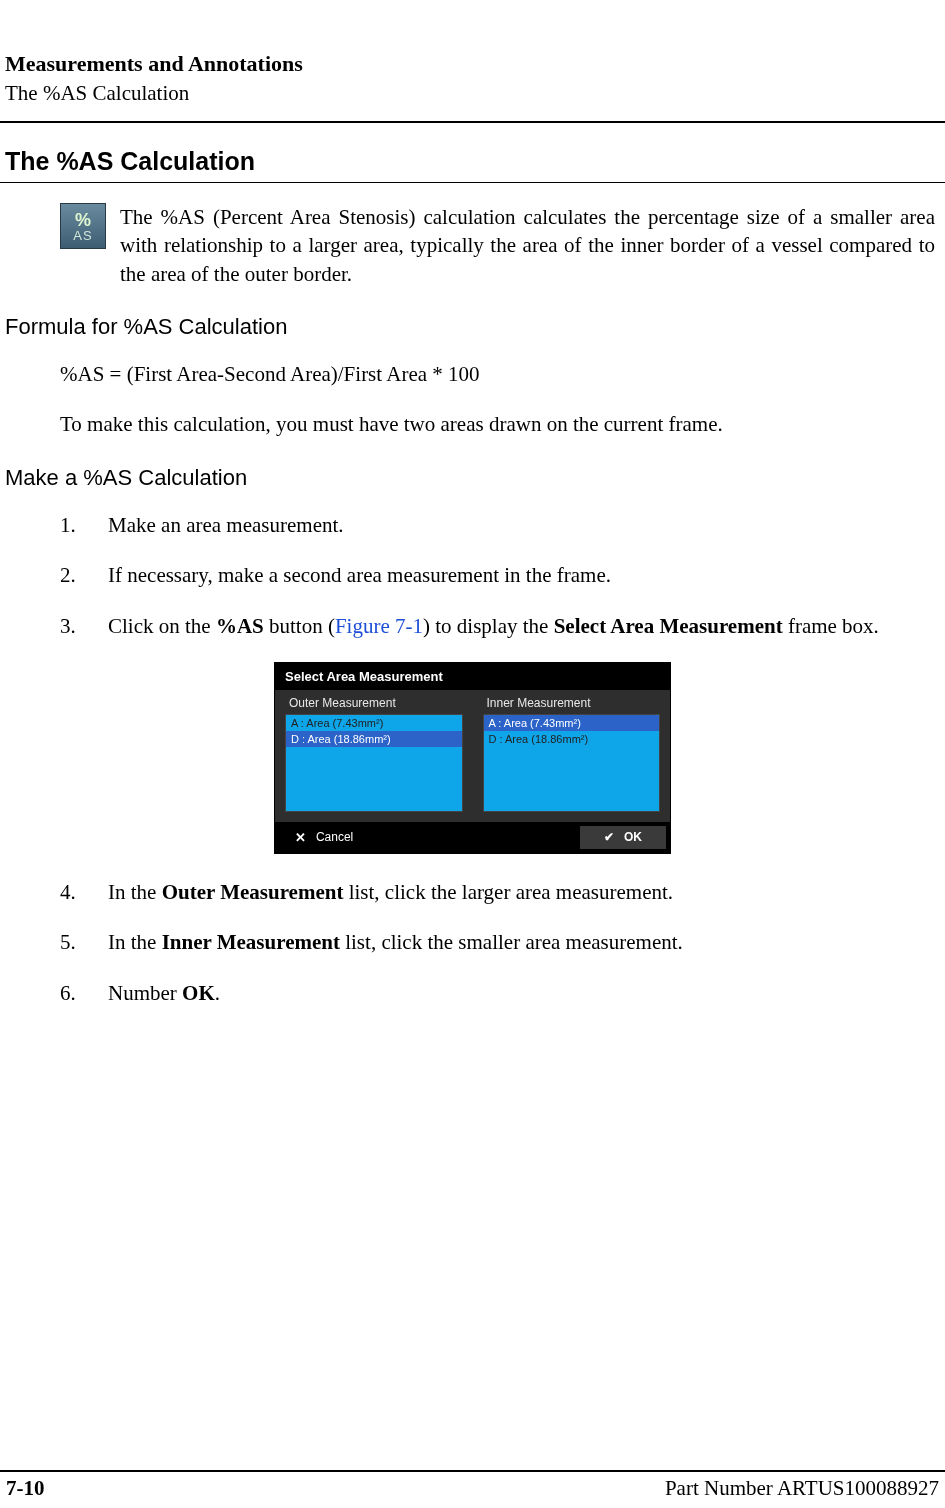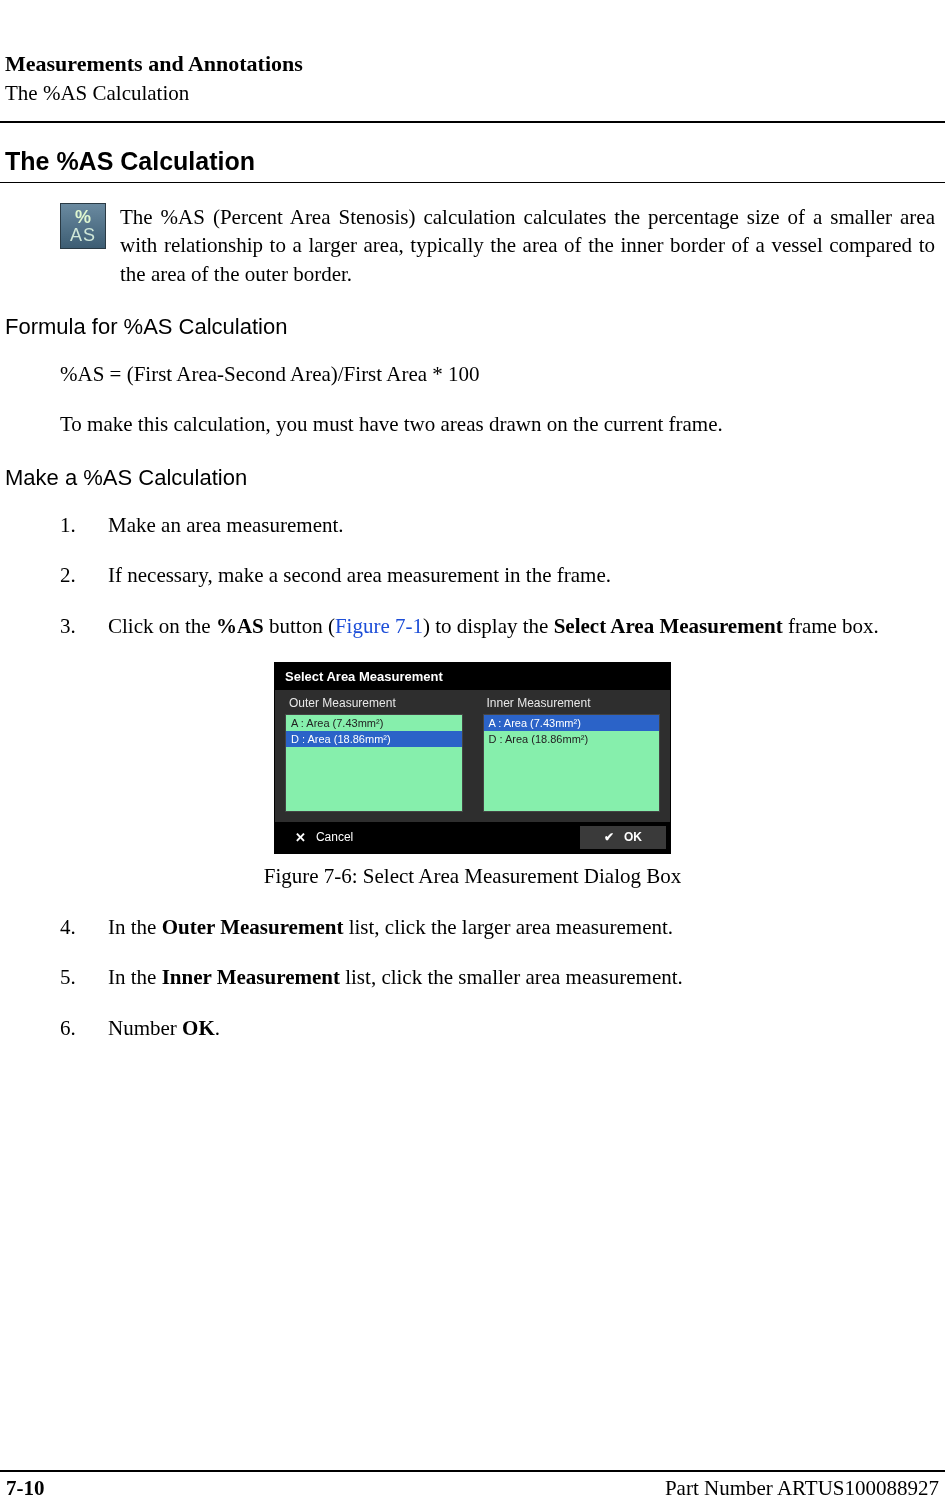--- a/index.html
+++ b/index.html
@@ -78,21 +78,21 @@
     font-family: Arial, sans-serif;
   }
   .icon-box .top {
     color: #dff7d0;
     font-weight: bold;
     font-size: 18px;
     line-height: 1;
   }
   .icon-box .bot {
     color: #cfe7d8;
-    font-size: 18px;
+    font-size: 13px;
     line-height: 1;
     letter-spacing: 1px;
   }
   .body-para {
     padding: 0 10px 0 60px;
     font-size: 21px;
     line-height: 1.35;
     margin: 0 0 22px 0;
   }
   .steps {
@@ -148,21 +148,21 @@
     flex: 1;
     padding: 6px 10px 10px 10px;
   }
   .dialog-col-header {
     color: #e8e8e8;
     font-size: 12px;
     margin-bottom: 4px;
     padding-left: 4px;
   }
   .listbox {
-    background: #86efac;
+    background: #0ea5e9;
     height: 96px;
     border: 1px solid #444;
     overflow: hidden;
     font-size: 11px;
   }
   .listbox .item {
     padding: 2px 5px;
     color: #222;
     white-space: nowrap;
   }
@@ -276,21 +276,20 @@
         <div class="dbtn">
           <span class="x-icon">✕</span>
           <span>Cancel</span>
         </div>
         <div class="dbtn ok">
           <span>✔</span>
           <span>OK</span>
         </div>
       </div>
     </div>
-    <div class="figure-caption">Figure 7-6:  Select Area Measurement Dialog Box</div>
   </div>
 
   <ol class="steps">
     <li>
       <span class="num">4.</span>
       <span class="txt">
         <span>In the </span><span class="bold">Outer Measurement</span><span> list, click the larger area measurement.</span>
       </span>
     </li>
     <li>

